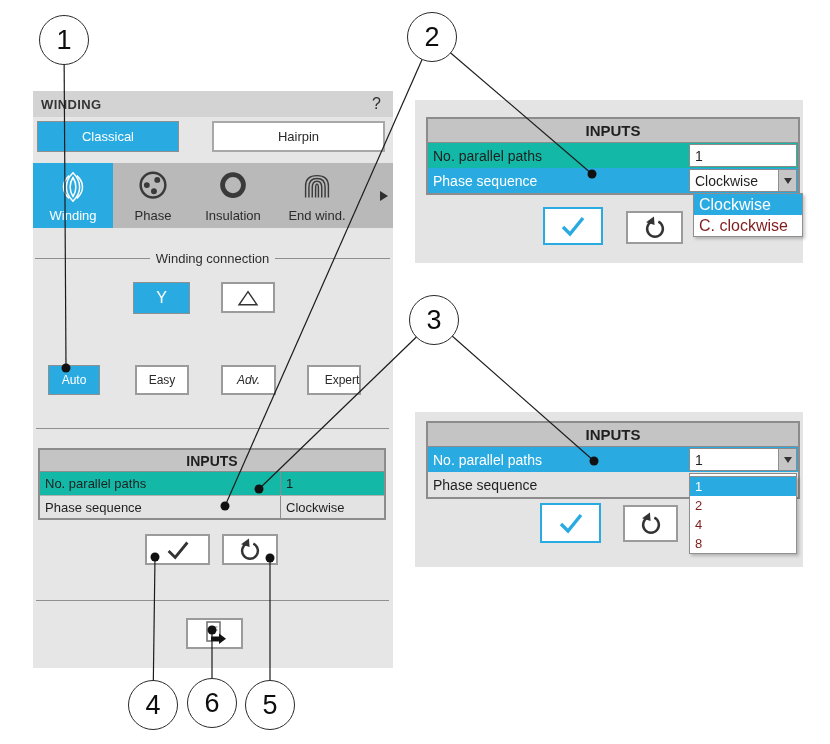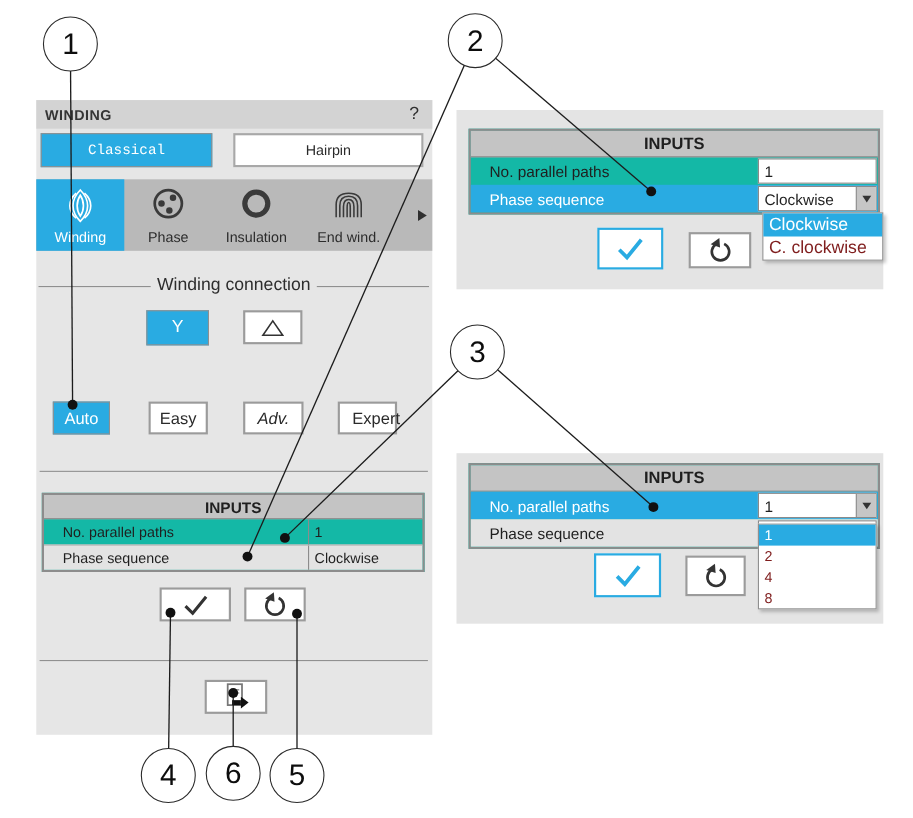--- a/index.html
+++ b/index.html
@@ -28,37 +28,37 @@
   .nav-strip { position:absolute; left:0; top:72px; width:360px; height:65px; background:#b9b9b9; }
   .nav-item { position:absolute; top:0; height:65px; display:flex; flex-direction:column; align-items:center;
               justify-content:flex-end; padding-bottom:5px; cursor:pointer; font-size:13px; color:#2c2c2c; }
   .nav-sel { background:#29abe2; color:#fff; }
   .nav-item svg { position:absolute; top:5px; }
   .nav-arrow { position:absolute; right:5px; top:28px; width:0; height:0; cursor:pointer;
                border-left:8px solid #2f2f2f; border-top:5px solid transparent; border-bottom:5px solid transparent; }
 
   
   .sec-head { position:absolute; left:2px; right:3px; display:flex; align-items:center; gap:6px;
-              font-size:16px; color:#2d2d2d; }
+              font-size:13px; color:#2d2d2d; }
   .sec-head::before, .sec-head::after { content:""; flex:1; border-top:1px solid #8f8f8f; }
 
   
   .pbtn { position:absolute; background:#fff; border:2px solid #9b9b9b; display:flex; align-items:center;
-          justify-content:center; cursor:pointer; font-size:15px; color:#2a2a2a; }
+          justify-content:center; cursor:pointer; font-size:12px; color:#2a2a2a; }
   .pbtn-sel { background:#29abe2; color:#fff; border:1px solid #8f8f8f; }
   .btn-accent { border:2px solid #29abe2; }
 
   
   .tbl { position:absolute; border:2px solid #8c8c8c; background:#14b8a6; }
   .tbl-head { background:#c4c4c4; border-bottom:1px solid #8c8c8c; text-align:center;
               font-weight:bold; color:#1f1f1f; }
   .tbl-row { display:flex; align-items:center; color:#1f1f1f; }
   .row-alt { background:#e3e3e3; }
   .row-sel { background:#29abe2; color:#fff; }
-  .cell-lbl { flex:1; padding-left:17px; white-space:nowrap; overflow:hidden; }
+  .cell-lbl { flex:1; padding-left:5px; white-space:nowrap; overflow:hidden; }
   .cell-val { padding-left:5px; white-space:nowrap; }
   .tbl-main { left:5px; top:357px; width:348px; font-size:13px; }
   .tbl-main .tbl-head { height:22px; line-height:22px; font-size:14px; }
   .tbl-main .tbl-row { height:23px; }
   .tbl-main .cell-val { width:104px; border-left:1px solid #8c8c8c; height:100%; line-height:23px; }
   .tbl-float { left:11px; top:17px; width:374px; font-size:14px; }
   .tbl-float .tbl-head { height:24px; line-height:24px; font-size:15px; }
   .tbl-float .tbl-row { height:25px; }
   .valbox { width:108px; height:23px; margin:1px; border:1px solid #8a8a8a; background:#fff;
             display:flex; align-items:center; padding-left:5px; position:relative; color:#1f1f1f; }
@@ -87,21 +87,21 @@
 
 <div class="canvas">
 
   <section class="panel panel-main">
 
     <div class="p-header">
       <span class="p-title">WINDING</span>
       <span class="p-help">?</span>
     </div>
 
-    <div class="tab tab-sel" style="left:4px; width:156px;font-family:Liberation Mono, monospace;">
+    <div class="tab tab-sel" style="left:4px; width:142px;">
       <span>Classical</span>
     </div>
     <div class="tab tab-un" style="left:179px; width:173px;">
       <span>Hairpin</span>
     </div>
 
     <div class="nav-strip">
       <div class="nav-item nav-sel" style="left:0; width:80px;">
         <svg width="38" height="38" viewBox="0 0 40 40" fill="none" stroke="#fff" stroke-width="1.6">
           <path d="M20 5 C15 10 13 14 13 20 C13 26 15 30 20 35 C25 30 27 26 27 20 C27 14 25 10 20 5 Z"></path>

